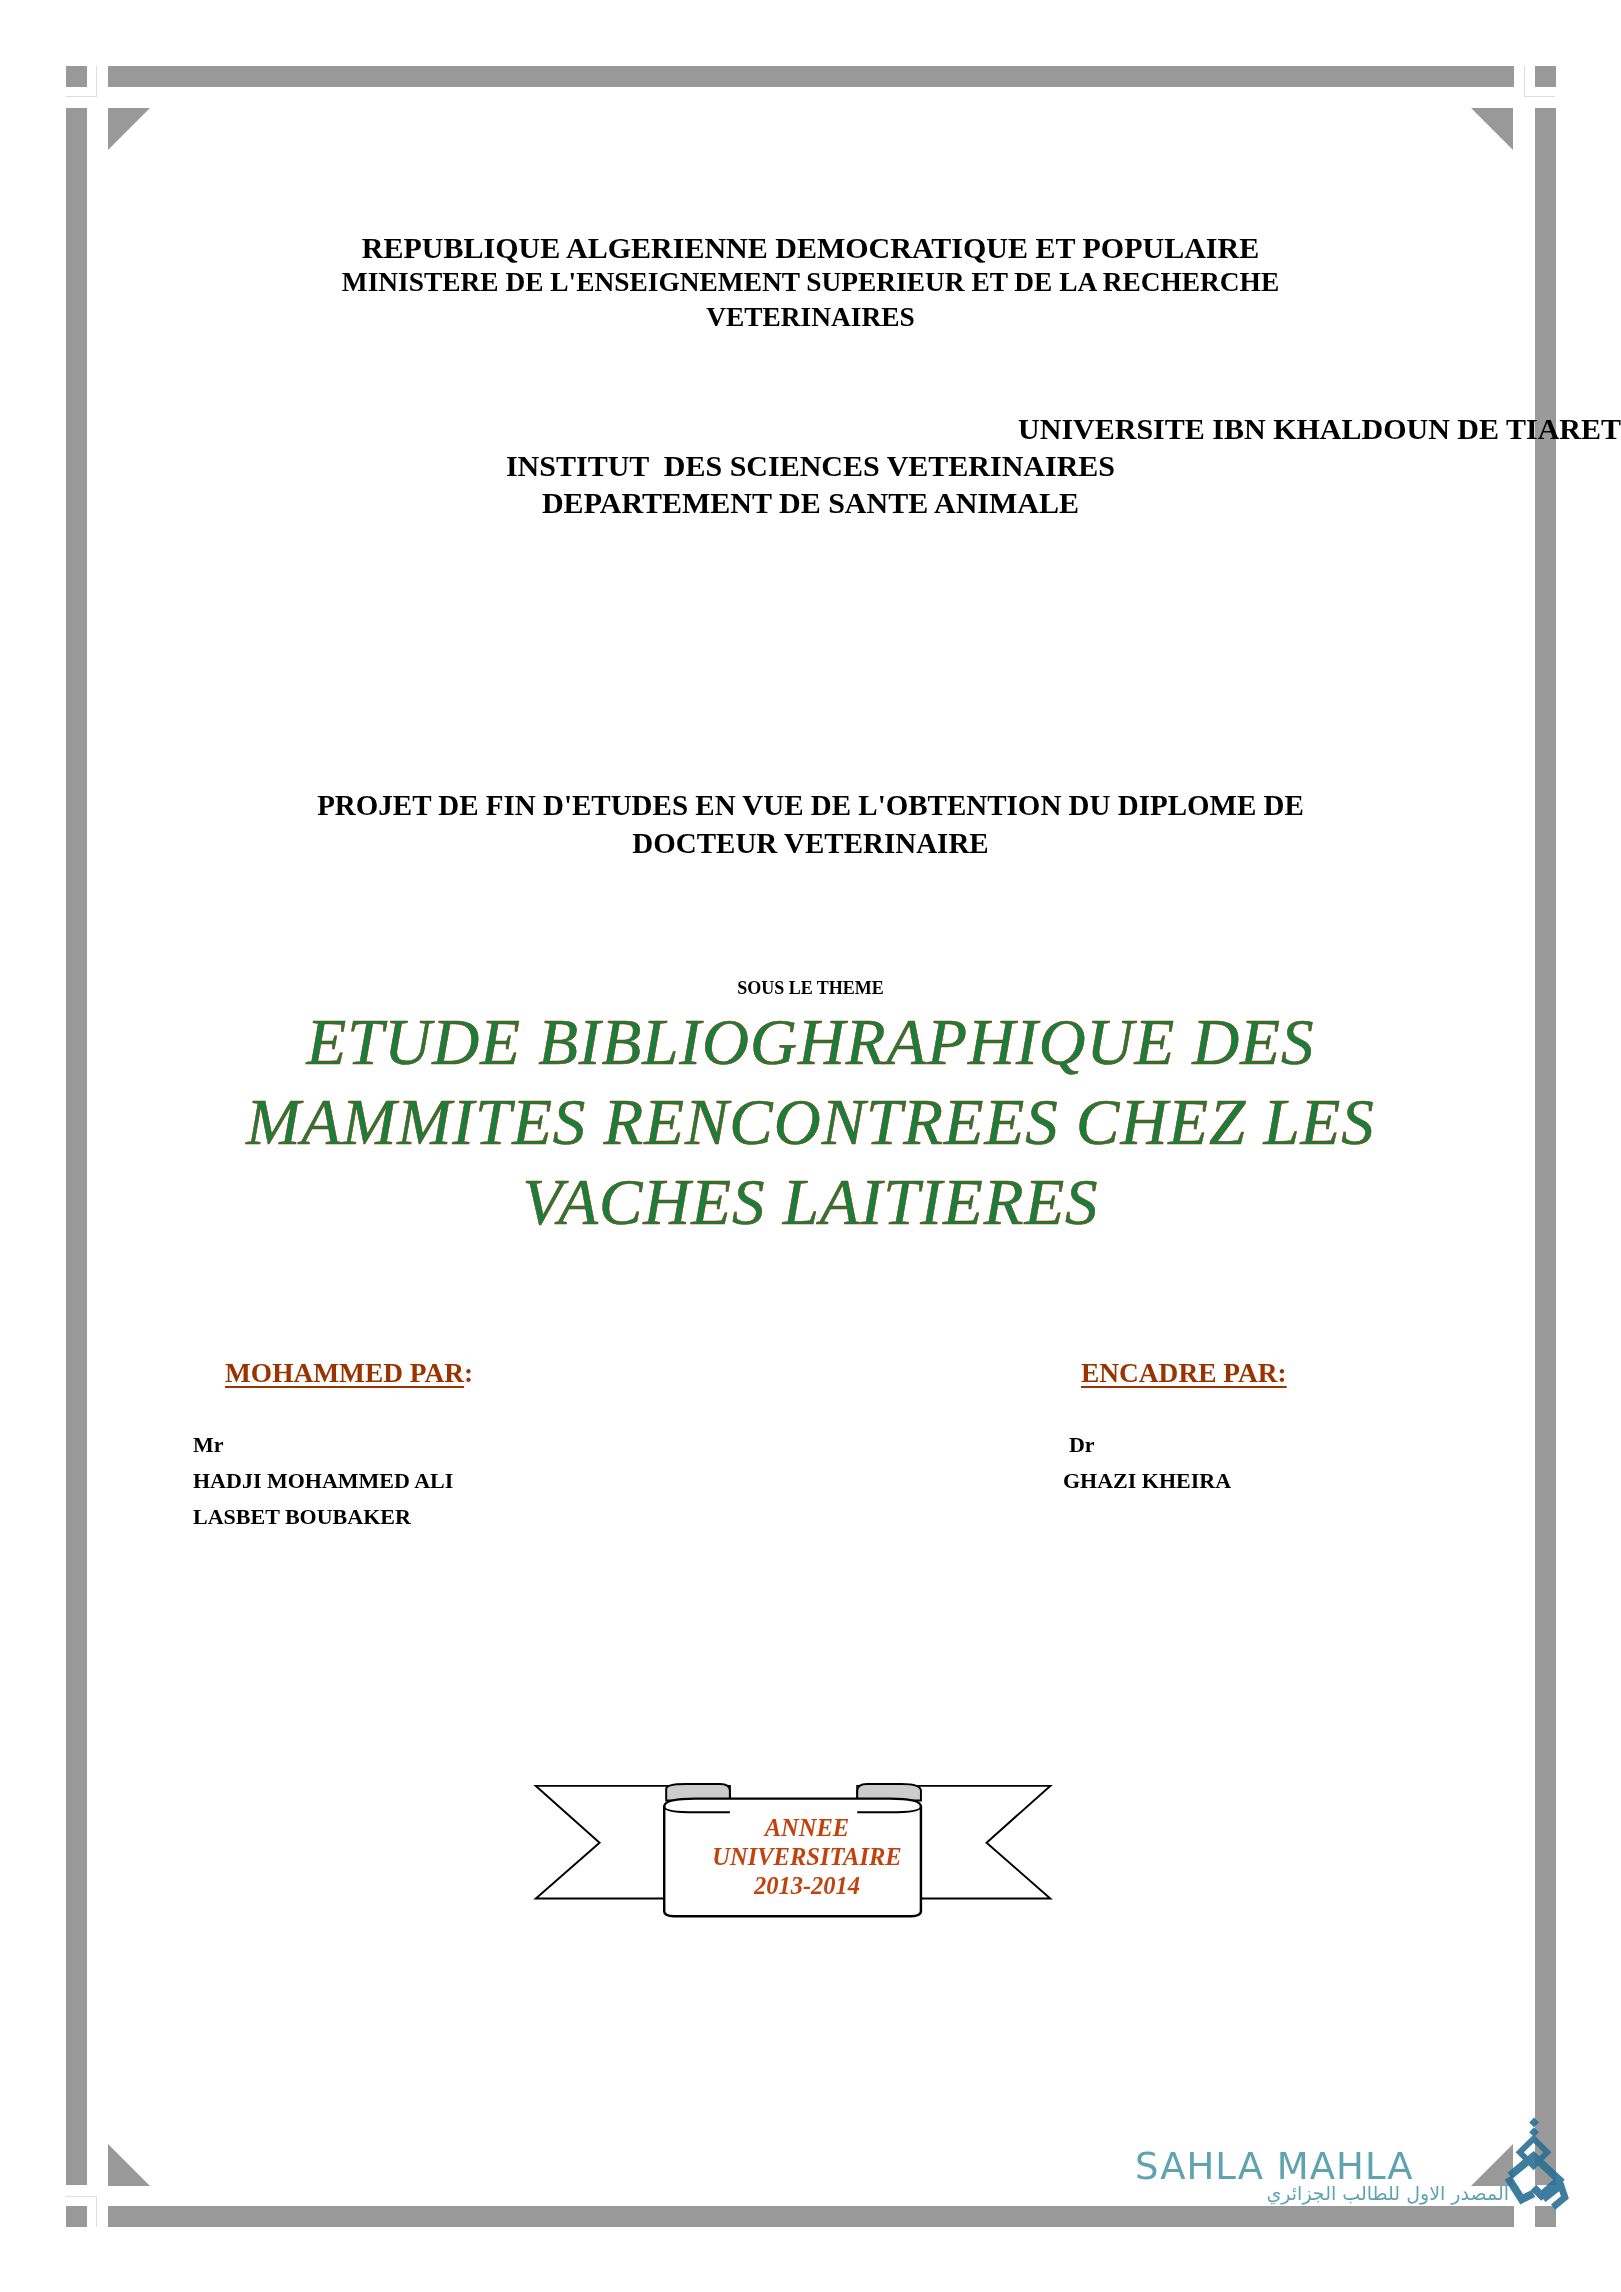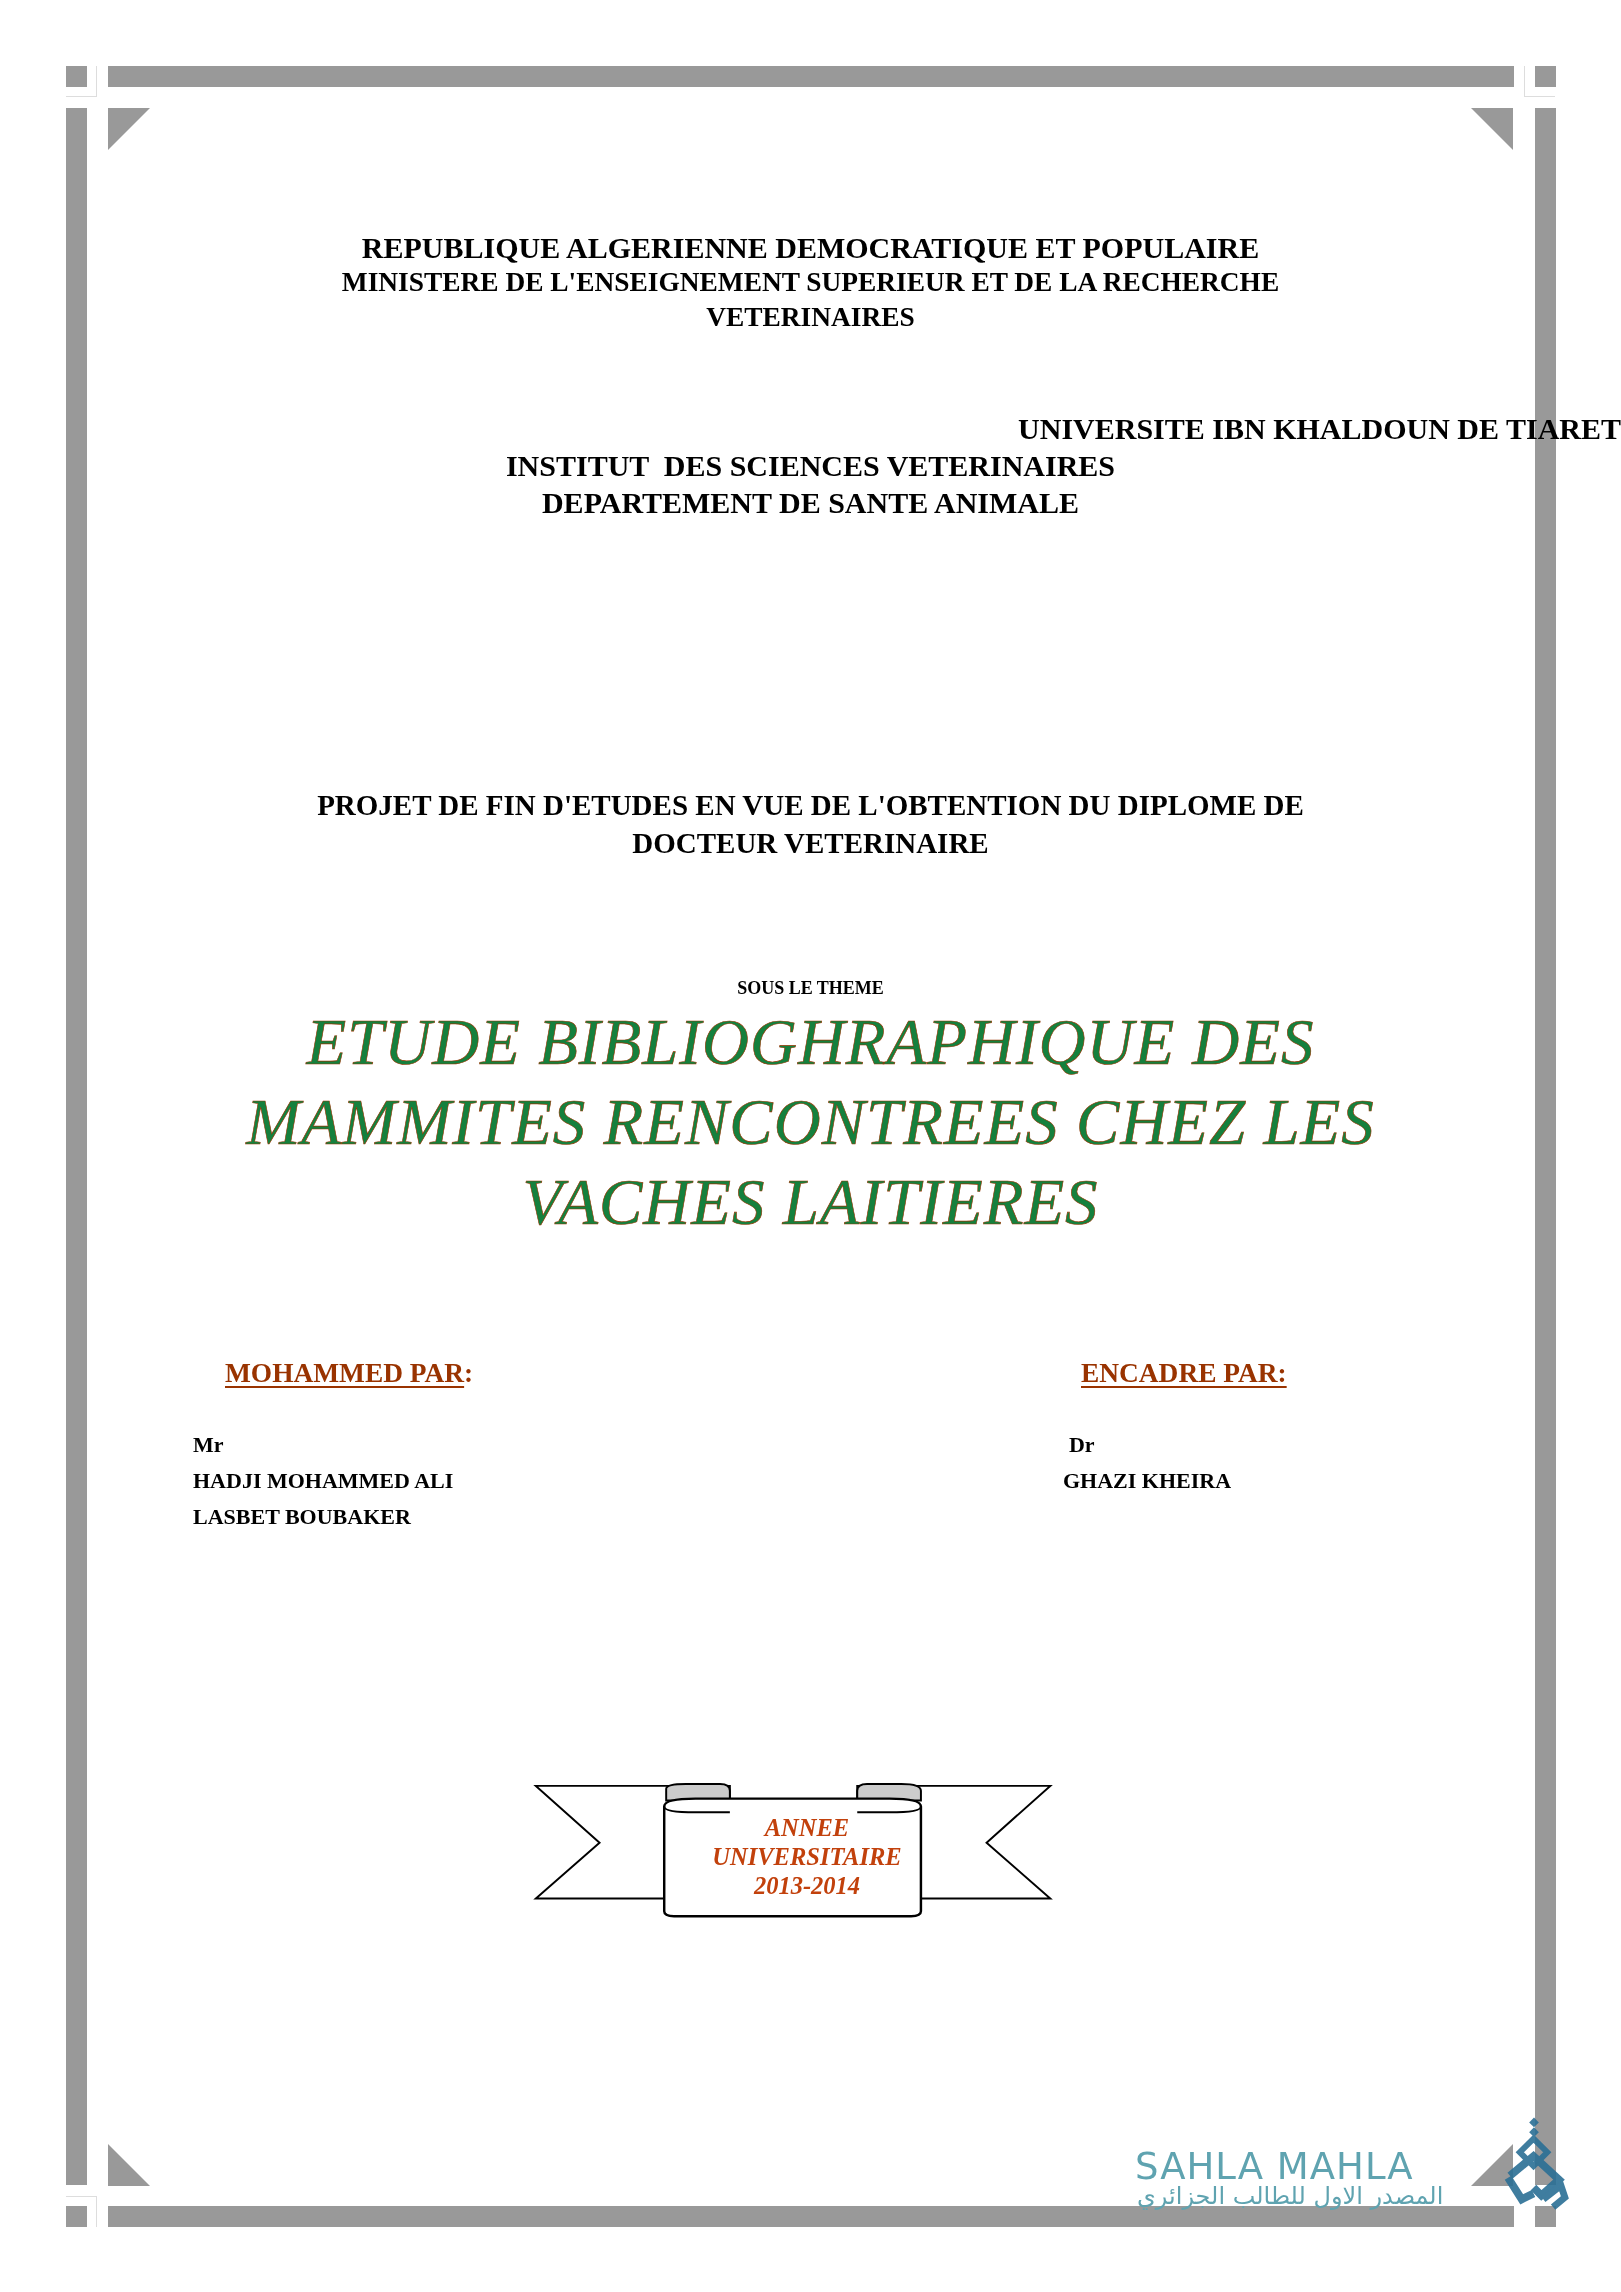--- a/index.html
+++ b/index.html
@@ -102,21 +102,21 @@
   <path d="M138,28 Q138,34 170,34 L205,34" fill="none" stroke="#000" stroke-width="2"></path>
   <path d="M400,28 Q400,34 368,34 L335,34" fill="none" stroke="#000" stroke-width="2"></path>
 </svg>
 <div class="banner-text" style="top:1813px;">
   <div>ANNEE</div>
   <div>UNIVERSITAIRE</div>
   <div>2013-2014</div>
 </div>
 
 <div class="brand" style="left:1135px;top:2145px;font-size:37px;letter-spacing:1px;">SAHLA MAHLA</div>
-<div class="brand" style="left:1137px;top:2182px;font-size:24px;direction:rtl;width:372px;text-align:left;">المصدر الاول للطالب الجزائري</div>
+<div class="brand" style="left:1137px;top:2182px;font-size:19px;direction:rtl;width:372px;text-align:right;">المصدر الاول للطالب الجزائري</div>
 <svg class="abs" style="left:1500px;top:2117px;" width="69" height="98" viewBox="0 0 70 100">
   <g fill="#2b6f95" opacity="0.9">
     <rect x="31" y="2" width="7" height="7" transform="rotate(45 34.5 5.5)"></rect>
     <rect x="31" y="12" width="7" height="7" transform="rotate(45 34.5 15.5)"></rect>
     <path d="M34 22 L48 36 L34 50 L20 36 Z" fill="none" stroke="#2b6f95" stroke-width="6"></path>
     <path d="M10 60 L34 40 L60 64 L42 80 L34 72" fill="none" stroke="#2b6f95" stroke-width="8"></path>
     <path d="M8 62 L22 84 L34 78" fill="none" stroke="#2b6f95" stroke-width="8"></path>
     <path d="M44 84 L62 70 L66 82 L54 92" fill="none" stroke="#2b6f95" stroke-width="7"></path>
   </g>
 </svg>

